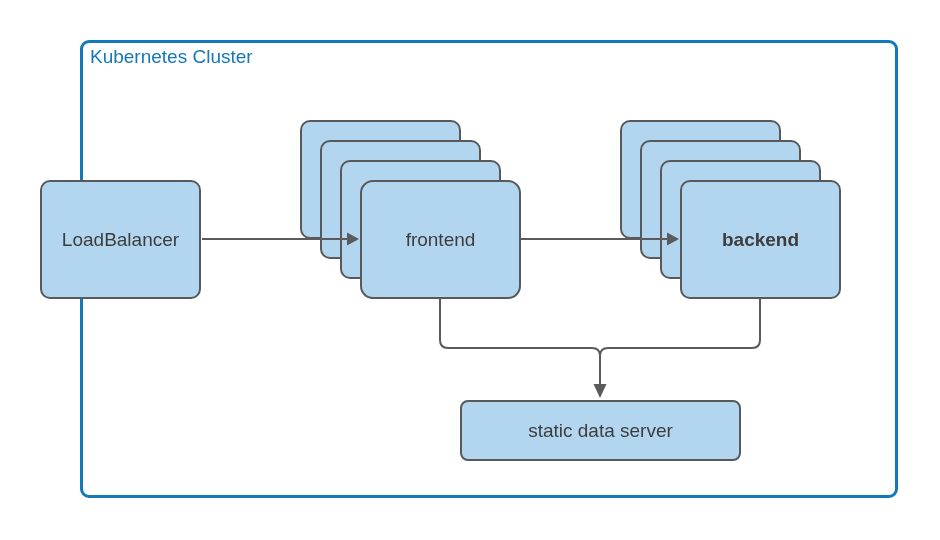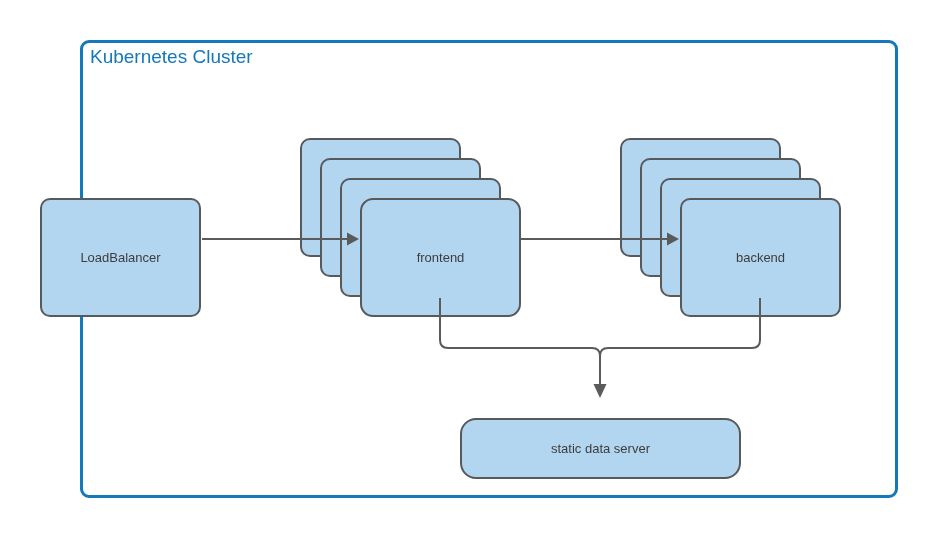--- a/index.html
+++ b/index.html
@@ -42,28 +42,27 @@
 
   .node {
     position: absolute;
     width: 161px; height: 119px;
     background: var(--node-fill);
     border: 2.5px solid var(--node-border);
     border-radius: 10px;
     display: flex;
     align-items: center;
     justify-content: center;
-    font-size: 13px;
+    font-size: 19px;
     color: var(--text);
-    margin-top: 18px;
   }
 
   .node.wide {
     width: 281px; height: 61px;
-    border-radius: 16px;
+    border-radius: 8px;
   }
 
   .edges {
     position: absolute;
     left: 0; top: 0;
     width: 940px; height: 540px;
     z-index: 10;
     pointer-events: none;
   }
   .edges path, .edges line {
@@ -92,21 +91,21 @@
   <div class="node" style="left:300px; top:120px;"></div>
   <div class="node" style="left:320px; top:140px;"></div>
   <div class="node" style="left:340px; top:160px;"></div>
   <div class="node" style="left:360px; top:180px;border-radius:13px;">
     <span>frontend</span>
   </div>
 
   <div class="node" style="left:620px; top:120px;"></div>
   <div class="node" style="left:640px; top:140px;"></div>
   <div class="node" style="left:660px; top:160px;"></div>
-  <div class="node" style="left:680px; top:180px;">
+  <div class="node" style="left:680px; top:180px;font-weight:bold;">
     <span>backend</span>
   </div>
 
   <div class="node wide" style="left:460px; top:400px;">
     <span>static data server</span>
   </div>
 
   <svg class="edges" viewBox="0 0 940 540">
 
     <g>

